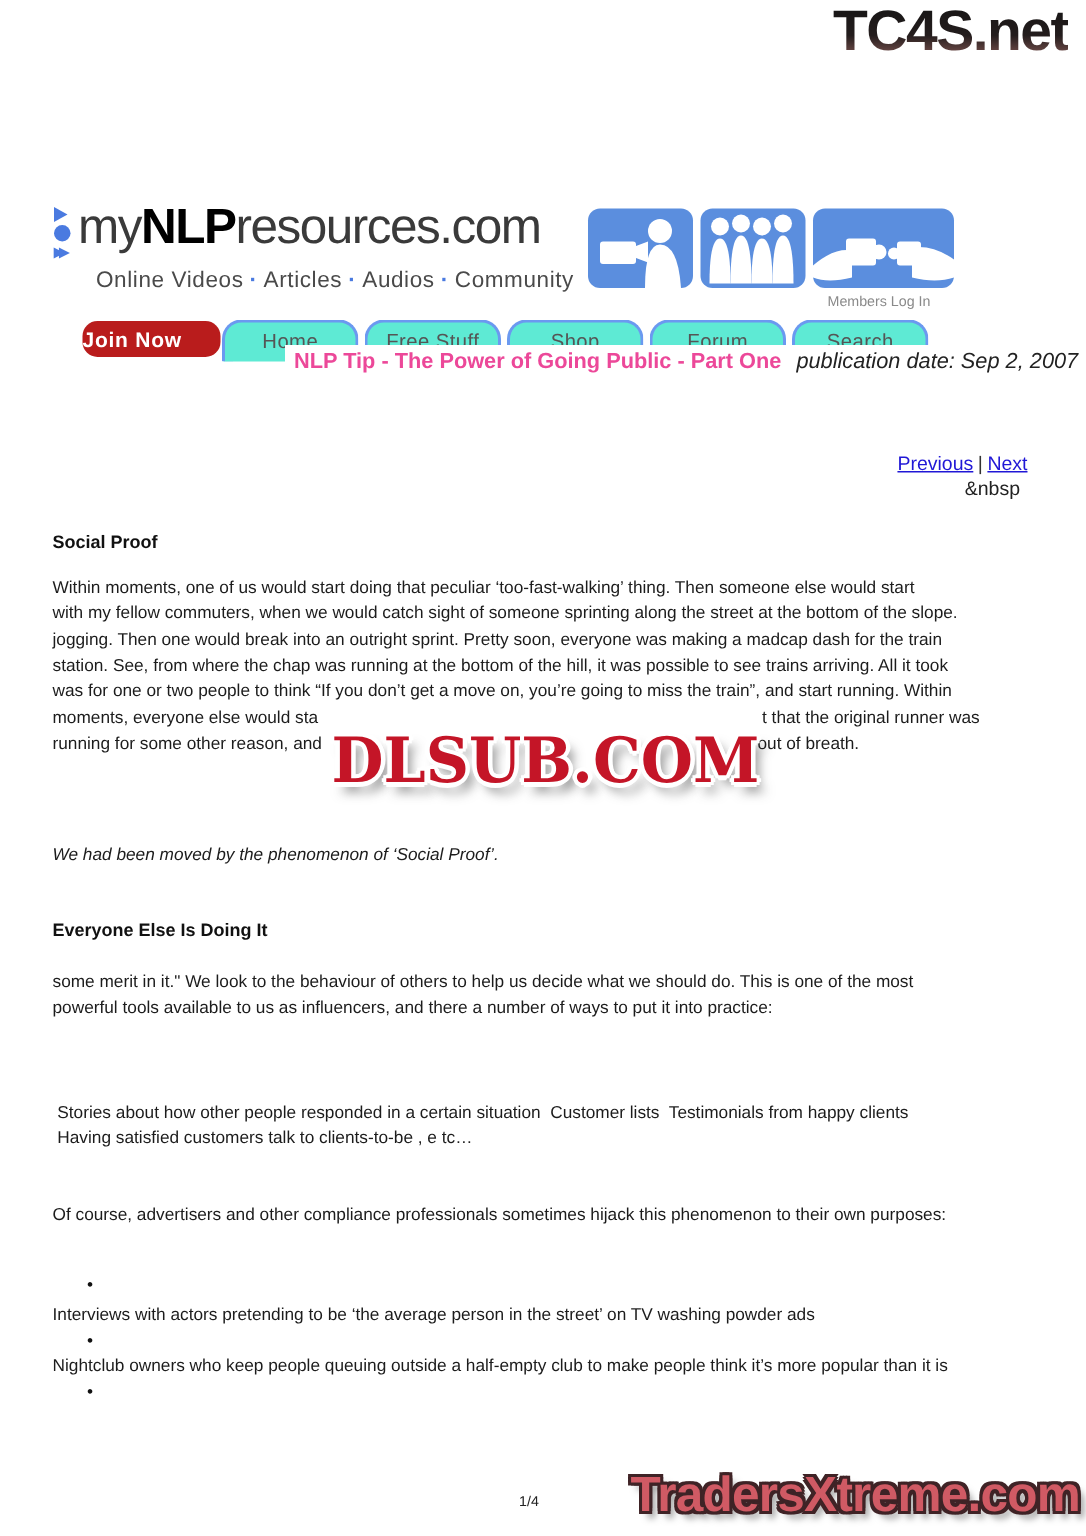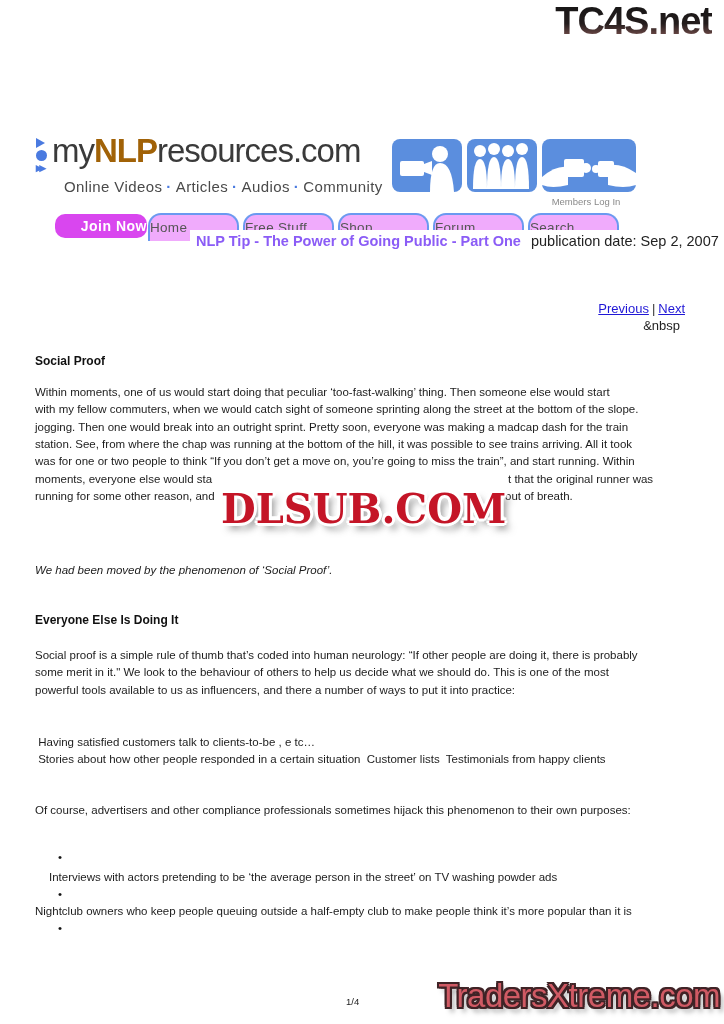--- a/index.html
+++ b/index.html
@@ -12,39 +12,39 @@
           background:linear-gradient(180deg,#141414 0%,#241d1d 55%,#9a6561 100%);
           -webkit-background-clip:text; background-clip:text; color:transparent; }
 
   
   .logo-wrap { position:absolute; left:36px; top:134px; display:flex; align-items:flex-start; }
   .logo-icon { width:16px; margin-top:4px; display:flex; flex-direction:column; align-items:flex-start; gap:2px; }
   .logo-tri { width:0; height:0; border-left:9px solid #4a7ae0; border-top:5px solid transparent; border-bottom:5px solid transparent; }
   .logo-dot { width:11px; height:11px; border-radius:50%; background:#4a7ae0; }
   .logo-chev { color:#4a7ae0; font-size:13px; font-weight:bold; line-height:10px; letter-spacing:-3px; }
   .logo-text { font-size:33px; letter-spacing:-1px; color:#3a3a3a; line-height:34px; }
-  .logo-text .nlp { color:#a16207; font-weight:bold; }
+  .logo-text .nlp { color:#000000; font-weight:bold; }
   .tagline { position:absolute; left:40px; top:178px; font-size:15px; color:#4a4a4a; letter-spacing:0.4px;margin-left:24px; }
   .tagline .dot { color:#4a7ae0; padding:0 4px; font-weight:bold; }
 
   
   .tiles { position:absolute; left:392px; top:139px; display:flex; gap:5px; }
   .tile { height:53px; background:#5b8ede; border-radius:8px; display:flex; align-items:center; justify-content:center; }
   .tile.t1 { width:70px; } .tile.t2 { width:70px; } .tile.t3 { width:94px; }
   .members { position:absolute; left:536px; top:196px; width:100px; text-align:center; font-size:9.5px; color:#8a8a8a; }
 
   
-  .join-btn { position:absolute; left:55px; top:214px; width:92px; height:24px; background:#d946ef;
-              border-radius:10px; color:#fff; font-weight:bold; font-size:14px; text-align:right; line-height:24px; letter-spacing:0.5px; }
+  .join-btn { position:absolute; left:55px; top:214px; width:92px; height:24px; background:#b91c1c;
+              border-radius:10px; color:#fff; font-weight:bold; font-size:14px; text-align:left; line-height:24px; letter-spacing:0.5px; }
   .tabs { position:absolute; left:148px; top:213px; display:flex; gap:4px; }
-  .tab { width:91px; height:28px; background:#f0abfc; border:2px solid #6b99f0; border-bottom:none;
-         border-radius:13px 13px 0 0; color:#555; font-size:13.5px; padding-top:5px; letter-spacing:0.3px; }
+  .tab { width:91px; height:28px; background:#5eead4; border:2px solid #6b99f0; border-bottom:none;
+         border-radius:13px 13px 0 0; color:#555; font-size:13.5px; text-align:center; padding-top:5px; letter-spacing:0.3px; }
   .title-row { position:absolute; left:190px; top:230px; background:#fff; padding:2px 4px 2px 6px; z-index:5; white-space:nowrap; }
-  .title-bold { font-size:14.5px; font-weight:bold; color:#8b5cf6; }
-  .pub-date { font-size:14.5px; color:#222; margin-left:10px; }
+  .title-bold { font-size:14.5px; font-weight:bold; color:#ec4899; }
+  .pub-date { font-size:14.5px; color:#222; margin-left:10px;font-style:italic; }
 
   
   .pager { position:absolute; right:39px; top:301px; font-size:13px; color:#111; }
   .pager a { color:#2017d6; text-decoration:underline; cursor:pointer; }
   .pager .sep { color:#333; padding:0 3px; }
   .nbsp-txt { position:absolute; right:44px; top:318px; font-size:13px; color:#222; }
 
   
   .content { position:absolute; left:35px; top:0; width:658px; color:#1c1c1c; }
   .abs { position:absolute; left:0; width:658px; }
@@ -53,21 +53,21 @@
   .split { position:relative; }
   .split .right-frag { position:absolute; top:0; }
   .bullet { position:absolute; font-size:11.5px; color:#111; left:23px; }
 
   
   .dlsub { position:absolute; left:221px; top:484px; z-index:20; font-family:"DejaVu Serif", serif;
            font-weight:bold; font-size:40px; letter-spacing:0px; color:#c41527; transform:scaleY(1.04);
            text-shadow:-2px -2px 0 #fff, 2px -2px 0 #fff, -2px 2px 0 #fff, 2px 2px 0 #fff,
                        0 -3px 0 #fff, 0 3px 0 #fff, -3px 0 0 #fff, 3px 0 0 #fff,
                        5px 6px 7px rgba(60,60,60,0.55); }
-  .traders { position:absolute; right:4px; top:977px; z-index:20; font-size:33px; font-weight:normal; letter-spacing:-0.5px;
+  .traders { position:absolute; right:4px; top:977px; z-index:20; font-size:33px; font-weight:bold; letter-spacing:-0.5px;
              color:#d05a64;
              text-shadow:-2px -2px 0 #3f2326, 2px -2px 0 #3f2326, -2px 2px 0 #3f2326, 2px 2px 0 #3f2326,
                          0 -2px 0 #3f2326, 0 2px 0 #3f2326, -2px 0 0 #3f2326, 2px 0 0 #3f2326,
                          4px 5px 5px rgba(80,80,80,0.6); }
   .page-num { position:absolute; left:346px; top:996px; font-size:9.5px; color:#222; }
 </style>
 </head>
 <body>
 
 <div class="page">
@@ -154,34 +154,33 @@
       <div class="line">was for one or two people to think “If you don’t get a move on, you’re going to miss the train”, and start running. Within</div>
       <div class="line split"><span>moments, everyone else would sta</span><span class="right-frag" style="left:473px;">t that the original runner was</span></div>
       <div class="line split"><span>running for some other reason, and</span><span class="right-frag" style="left:470px;">out of breath.</span></div>
     </div>
 
     <div class="abs line" style="top:562px;font-style:italic;">We had been moved by the phenomenon of ‘Social Proof’.</div>
 
     <div class="abs h" style="top:613px;">Everyone Else Is Doing It</div>
 
     <div class="abs" style="top:647px;">
-      <div class="line">Social proof is a simple rule of thumb that’s coded into human neurology: “If other people are doing it, there is probably</div>
       <div class="line">some merit in it." We look to the behaviour of others to help us decide what we should do. This is one of the most</div>
       <div class="line">powerful tools available to us as influencers, and there a number of ways to put it into practice:</div>
     </div>
 
     <div class="abs" style="top:734px;">
+      <div class="line"> Stories about how other people responded in a certain situation  Customer lists  Testimonials from happy clients</div>
       <div class="line"> Having satisfied customers talk to clients-to-be , e tc…</div>
-      <div class="line"> Stories about how other people responded in a certain situation  Customer lists  Testimonials from happy clients</div>
     </div>
 
     <div class="abs line" style="top:802px;">Of course, advertisers and other compliance professionals sometimes hijack this phenomenon to their own purposes:</div>
 
     <div class="bullet" style="top:851px;">•</div>
-    <div class="abs line" style="top:869px;margin-left:14px;">Interviews with actors pretending to be ‘the average person in the street’ on TV washing powder ads</div>
+    <div class="abs line" style="top:869px;">Interviews with actors pretending to be ‘the average person in the street’ on TV washing powder ads</div>
     <div class="bullet" style="top:888px;">•</div>
     <div class="abs line" style="top:903px;">Nightclub owners who keep people queuing outside a half-empty club to make people think it’s more popular than it is</div>
     <div class="bullet" style="top:922px;">•</div>
   </div>
 
   <div class="dlsub">DLSUB.COM</div>
 
   <div class="page-num">1/4</div>
   <div class="traders">TradersXtreme.com</div>
 

